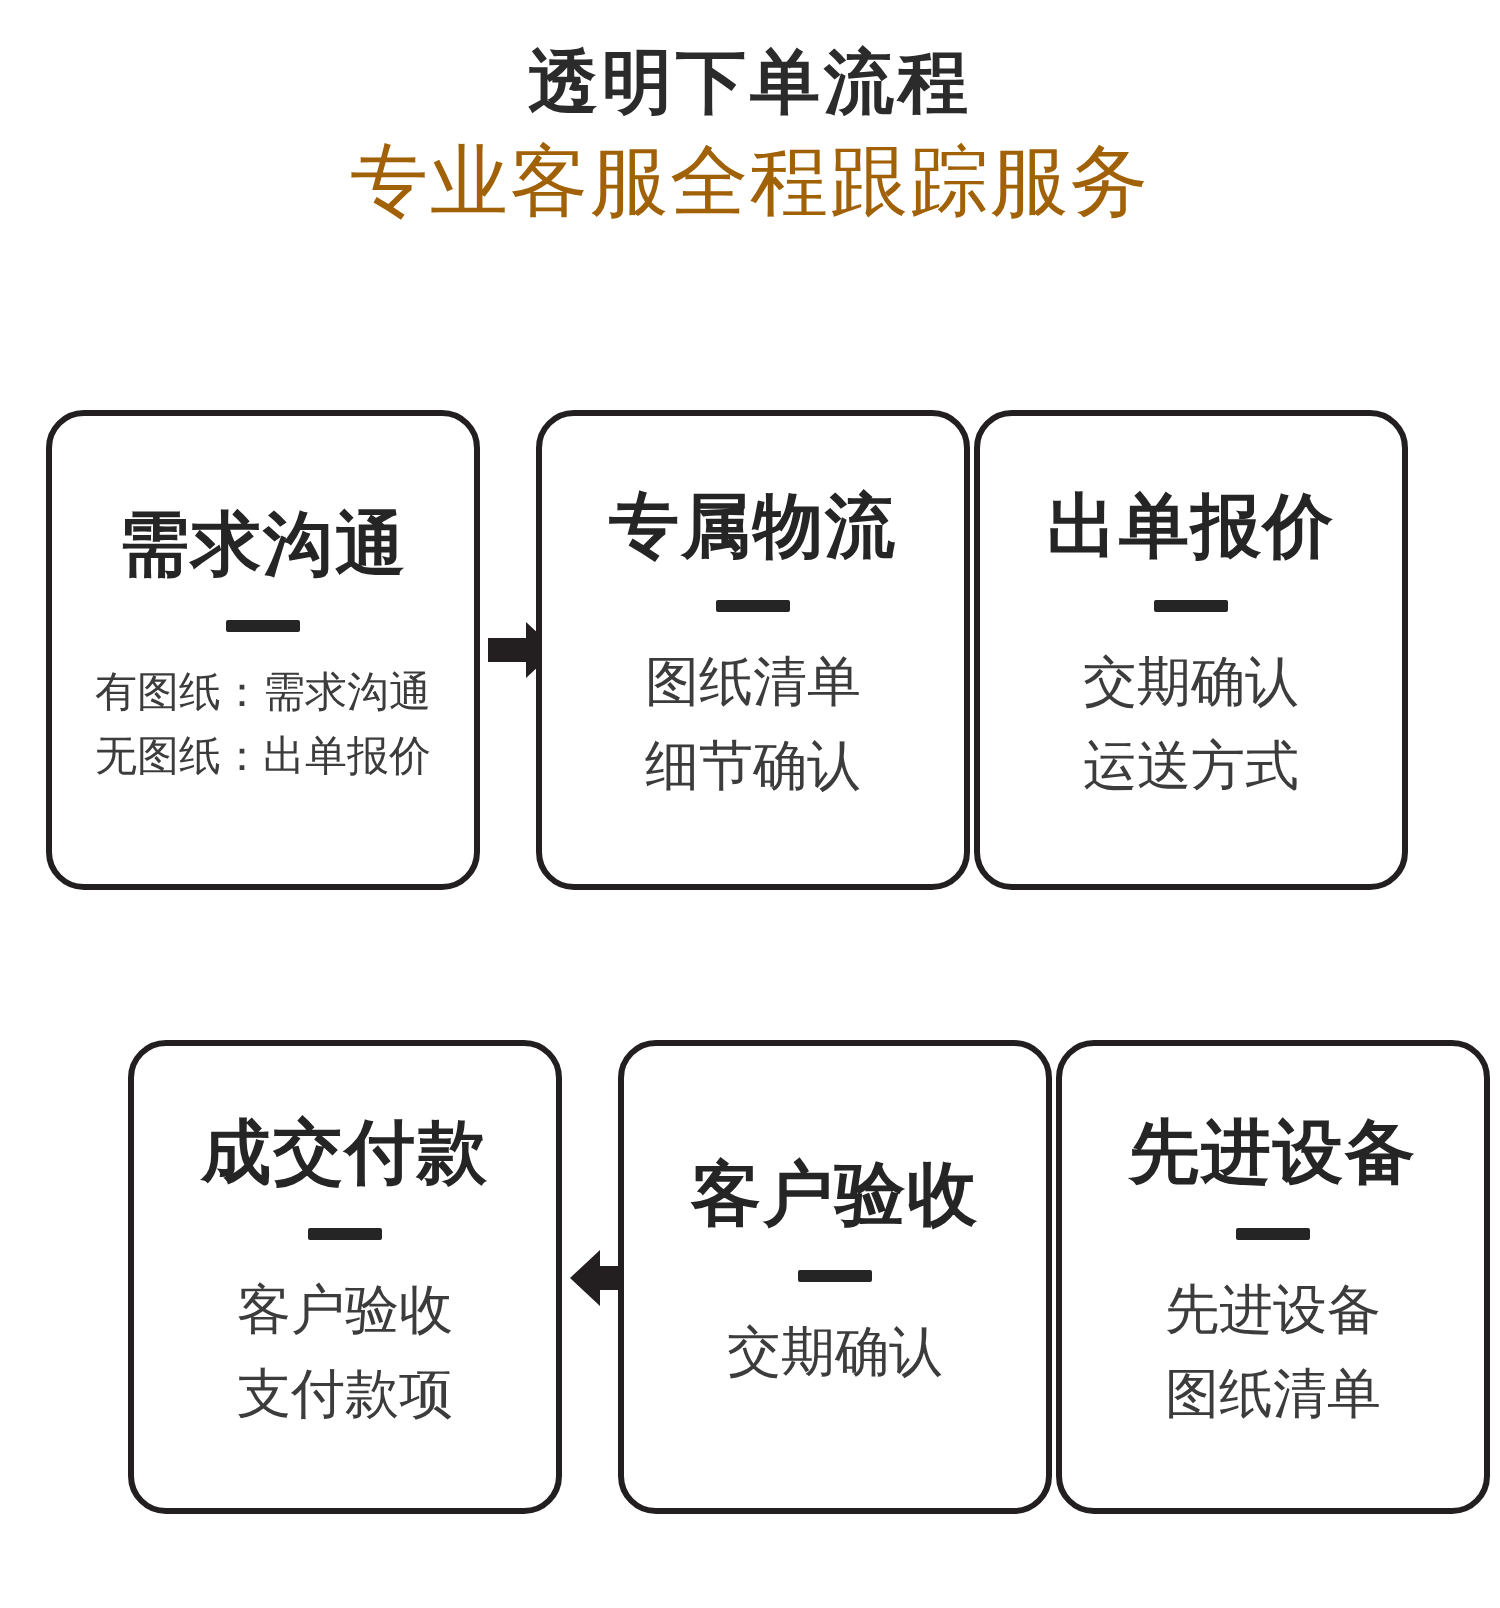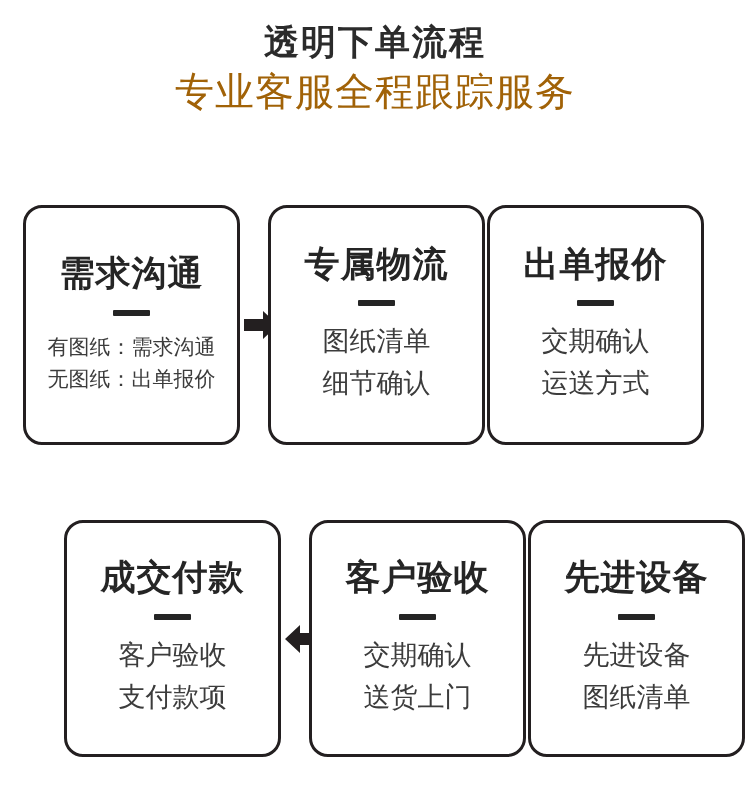--- a/index.html
+++ b/index.html
@@ -194,21 +194,20 @@
       <svg width="34" height="30" viewBox="0 0 34 30" aria-hidden="true">
         <path d="M34 9 L15 9 L15 1 L0 15 L15 29 L15 21 L34 21 Z" fill="#231f20"></path>
       </svg>
     </div>
 
     <div class="node col-1">
       <div class="node-title">客户验收</div>
       <div class="node-divider"></div>
       <div class="node-lines">
         <div class="node-line">交期确认</div>
-        <div class="node-line">送货上门</div>
       </div>
     </div>
 
     <div class="arrow-h gap-1">
       <svg width="34" height="30" viewBox="0 0 34 30" aria-hidden="true">
         <path d="M34 9 L15 9 L15 1 L0 15 L15 29 L15 21 L34 21 Z" fill="#231f20"></path>
       </svg>
     </div>
 
     <div class="node col-2">

